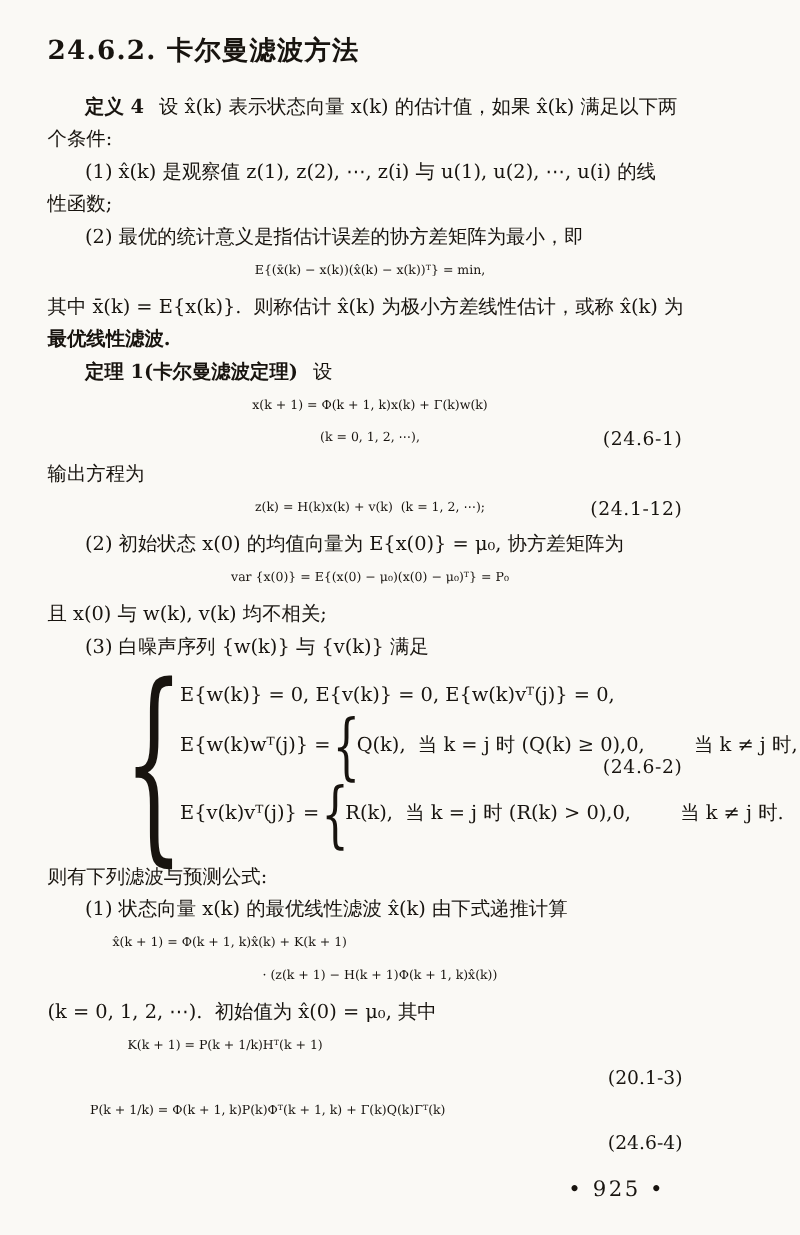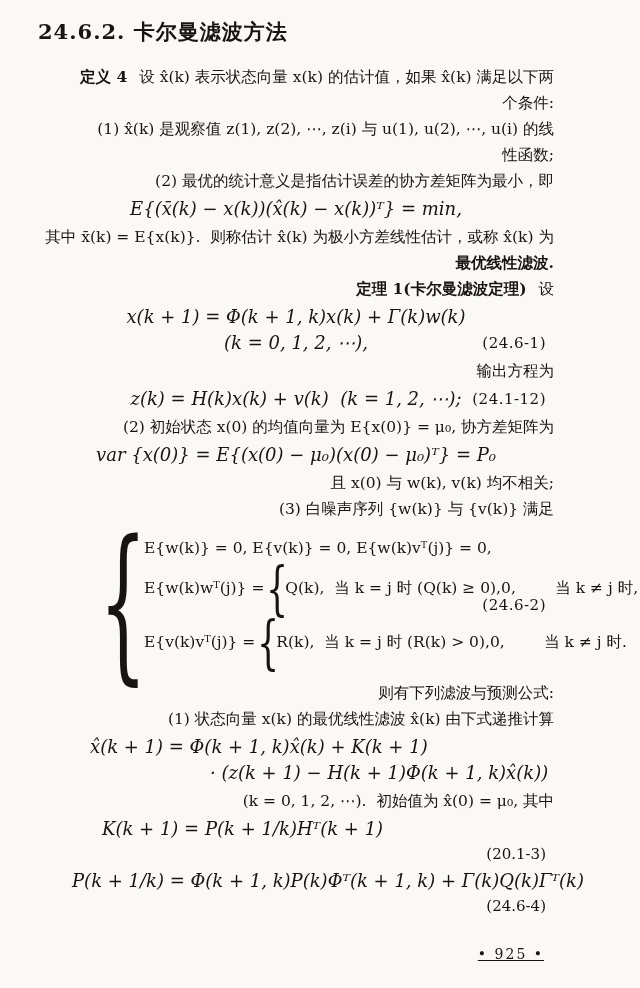--- a/index.html
+++ b/index.html
@@ -12,48 +12,46 @@
   body {
     background: #faf9f5;
     color: #18140f;
     font-family: "DejaVu Serif", serif;
   }
   .page {
     position: relative;
     box-sizing: border-box;
     width: 584px;
     height: 988px;
-    padding: 12px 30px 0 38px;
+    padding: 20px 30px 0 38px;
   }
   .section-title {
     font-size: 21px;
     font-weight: 700;
     letter-spacing: 1px;
     margin: 6px 0 18px 0;
     white-space: pre;
   }
   .para {
     font-size: 15.5px;
     line-height: 26px;
     white-space: pre;
     margin: 0;
-    text-align: right;
   }
   .ind { text-indent: 30px; }
   .b { font-weight: 700; }
   .gap-left { margin-left: 12px; }
   
   .eqblock {
     position: relative;
     margin: 2px 0;
   }
   .eqline {
     font-family: "DejaVu Serif", serif;
-    font-style: italic;
-    font-size: 18px;
+    font-size: 10px;
     line-height: 26px;
     white-space: pre;
   }
   .eqcenter { text-align: center; }
   .eqlabel {
     font-style: normal;
     font-size: 15px;
     letter-spacing: 0.5px;
   }
   .eqlabel-abs {
@@ -124,25 +122,24 @@
   }
   .sys-label {
     position: absolute;
     right: 8px;
     top: 46%;
     font-size: 15px;
     letter-spacing: 0.5px;
   }
   .footer {
     position: absolute;
-    right: 40px;
+    right: 52px;
     bottom: 26px;
-    font-size: 14px;
+    font-size: 17px;
     letter-spacing: 2px;
-    text-decoration: underline;
   }
 </style>
 </head>
 <body>
 
 <div class="page">
 
   <h1 class="section-title">24.6.2. 卡尔曼滤波方法</h1>
 
   <p class="para ind"><span class="b">定义 4</span><span class="gap-left">设 x̂(k) 表示状态向量 x(k) 的估计值，如果 x̂(k) 满足以下两</span></p>

